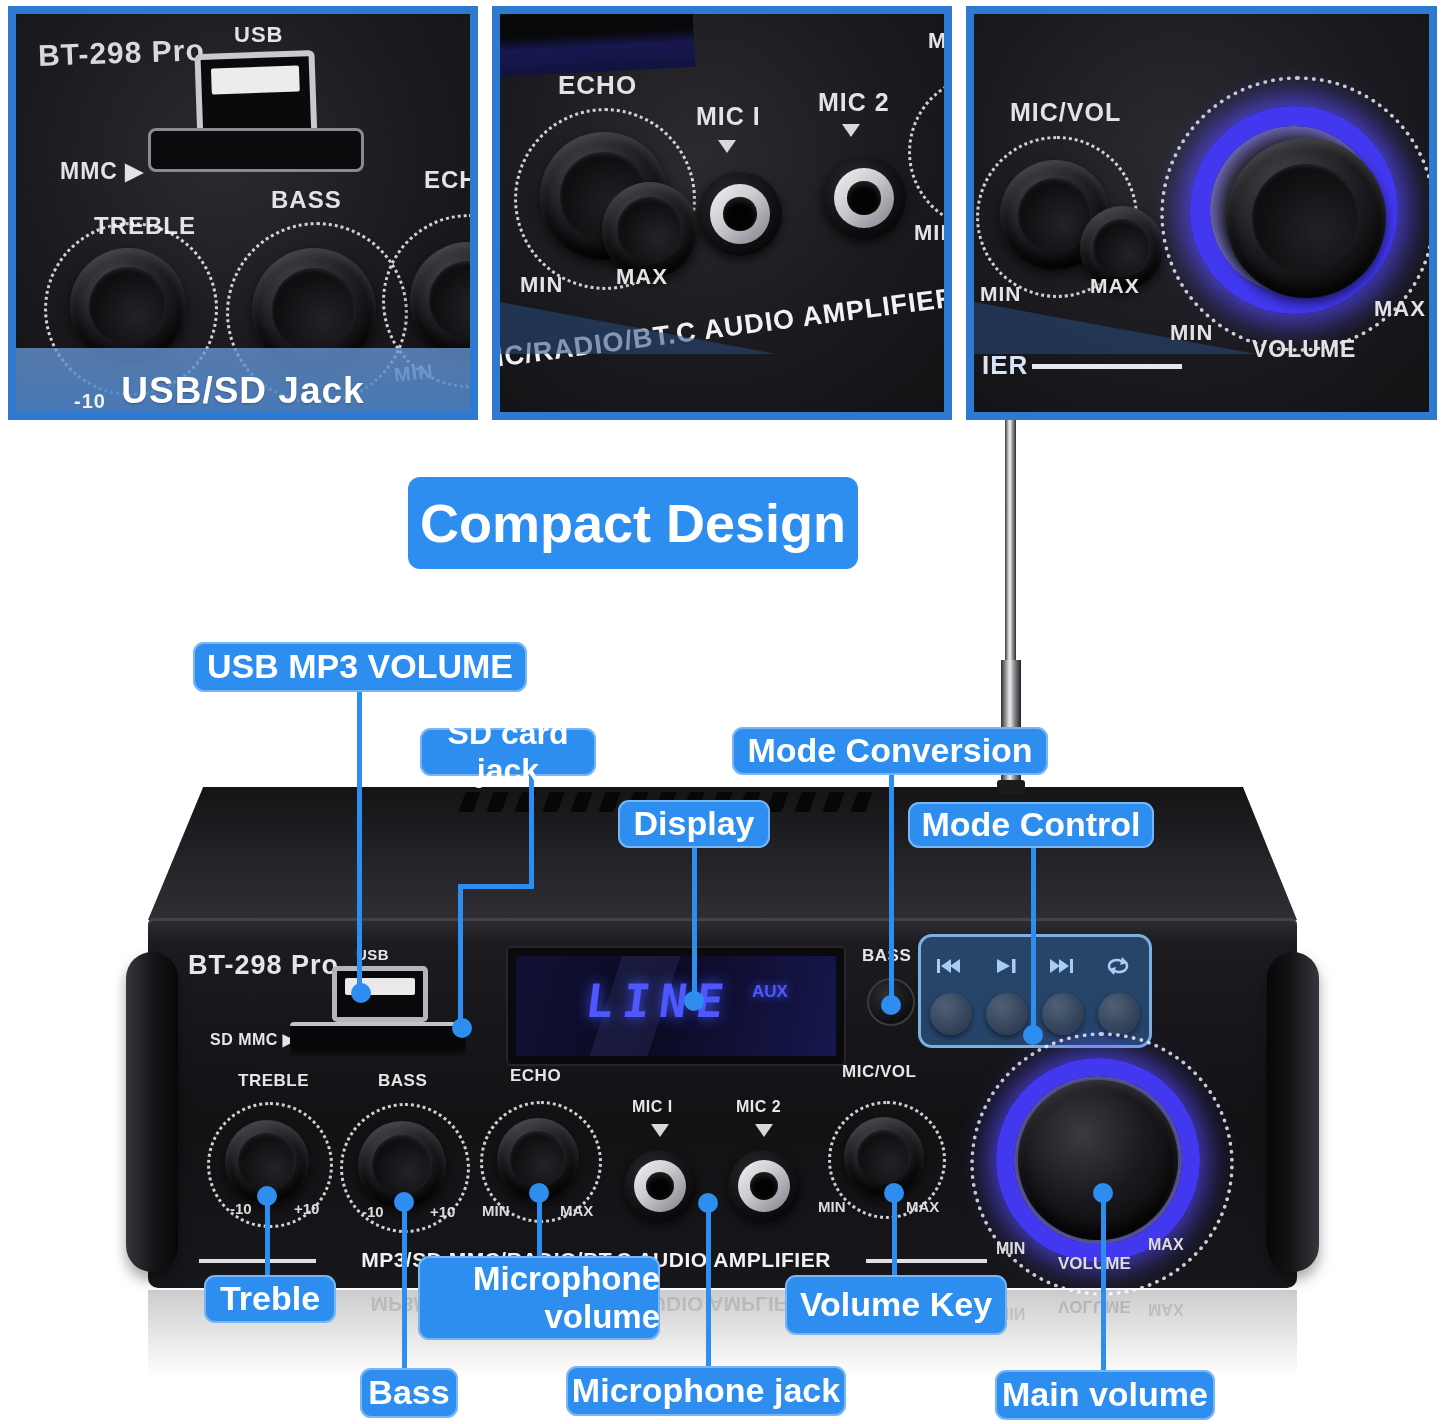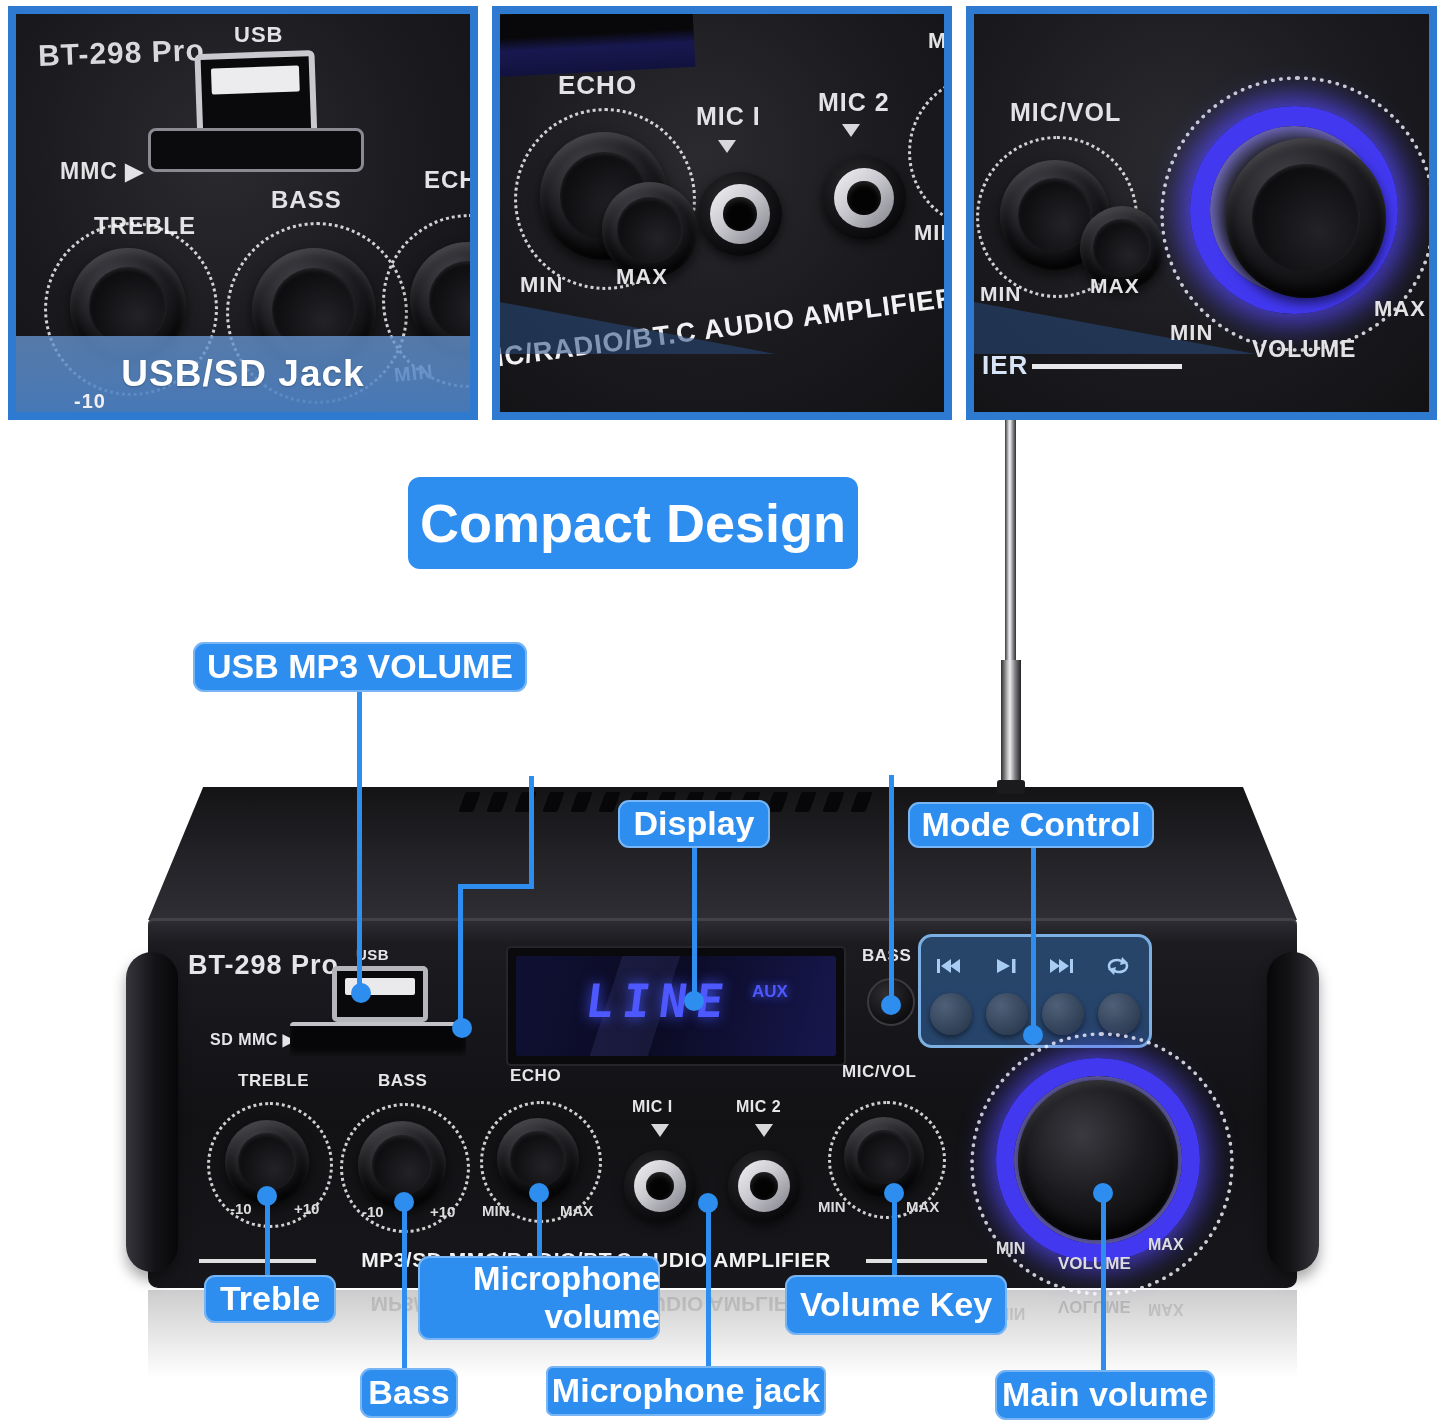--- a/index.html
+++ b/index.html
@@ -3,23 +3,23 @@
 <meta charset="utf-8">
 <style>
   html,body{margin:0;padding:0;background:#ffffff;}
   body{font-family:"Liberation Sans", sans-serif;}
   #stage{position:relative;width:1445px;height:1424px;background:#ffffff;overflow:hidden;}
   .abs{position:absolute;}
 
   
   .panel{position:absolute;top:6px;height:414px;border:8px solid #2e7ad1;box-sizing:border-box;
          background:radial-gradient(circle at 45% 35%, #2a2a2f 0%, #1b1b1f 55%, #121215 100%);overflow:hidden;}
-  .caption-band{position:absolute;left:0;right:0;bottom:0;height:76px;
+  .caption-band{position:absolute;left:0;right:0;bottom:0;height:64px;
                 background:linear-gradient(180deg, rgba(104,150,208,0.78), rgba(74,126,192,0.94));
-                display:flex;align-items:center;justify-content:center;z-index:6;}
+                display:flex;align-items:flex-end;justify-content:center;z-index:6;}
   .caption-band.slant{height:96px;background:rgba(138,184,236,0.90);
                 clip-path:polygon(0 34%, 100% 4%, 100% 100%, 0 100%);align-items:flex-end;padding-bottom:14px;box-sizing:border-box;}
   .caption-wedge{position:absolute;left:0;bottom:58px;width:62%;height:52px;z-index:5;
                 background:rgba(40,74,126,0.55);clip-path:polygon(0 0, 100% 100%, 0 100%);}
   .caption-text{color:#ffffff;font-size:37px;font-weight:bold;letter-spacing:1px;text-shadow:0 1px 2px rgba(0,0,0,0.25);}
   .ptext{position:absolute;color:#e3e3e5;font-weight:bold;letter-spacing:1px;}
   .knob-dots{position:absolute;border:3px dotted rgba(255,255,255,0.8);border-radius:50%;}
   .knob{position:absolute;border-radius:50%;
         background:radial-gradient(circle at 38% 30%, #434349 0%, #1c1c20 48%, #0b0b0d 80%);
         box-shadow:inset 0 5px 9px rgba(255,255,255,0.16), inset 0 -9px 14px rgba(0,0,0,0.85), 0 5px 12px rgba(0,0,0,0.6);}
@@ -349,22 +349,24 @@
   <div class="cline" style="left:402px;top:1202px;height:167px;"></div>
   <div class="cdot" style="left:394px;top:1192px;"></div>
 
   <div class="cline" style="left:706px;top:1203px;height:164px;"></div>
   <div class="cdot" style="left:698px;top:1193px;"></div>
 
   <div class="cline" style="left:1101px;top:1193px;height:178px;"></div>
   <div class="cdot" style="left:1093px;top:1183px;"></div>
 
   <div class="callout" style="left:193px;top:642px;width:334px;height:50px;">USB MP3 VOLUME</div>
+  <div class="callout" style="left:420px;top:728px;width:176px;height:48px;font-size:32px;">SD card jack</div>
+  <div class="callout" style="left:732px;top:727px;width:316px;height:48px;">Mode Conversion</div>
   <div class="callout" style="left:618px;top:800px;width:152px;height:48px;">Display</div>
   <div class="callout" style="left:908px;top:802px;width:246px;height:46px;">Mode Control</div>
   <div class="callout" style="left:204px;top:1275px;width:132px;height:48px;">Treble</div>
   <div class="callout" style="left:418px;top:1256px;width:242px;height:84px;font-size:33px;text-align:right;">Microphone volume</div>
   <div class="callout" style="left:785px;top:1275px;width:222px;height:60px;">Volume Key</div>
   <div class="callout" style="left:360px;top:1368px;width:98px;height:50px;">Bass</div>
-  <div class="callout" style="left:546px;top:1366px;width:280px;height:50px;border-radius:7px;">Microphone jack</div>
+  <div class="callout" style="left:566px;top:1366px;width:280px;height:50px;">Microphone jack</div>
   <div class="callout" style="left:995px;top:1370px;width:220px;height:50px;">Main volume</div>
 
 </div>
 
 </body></html>

